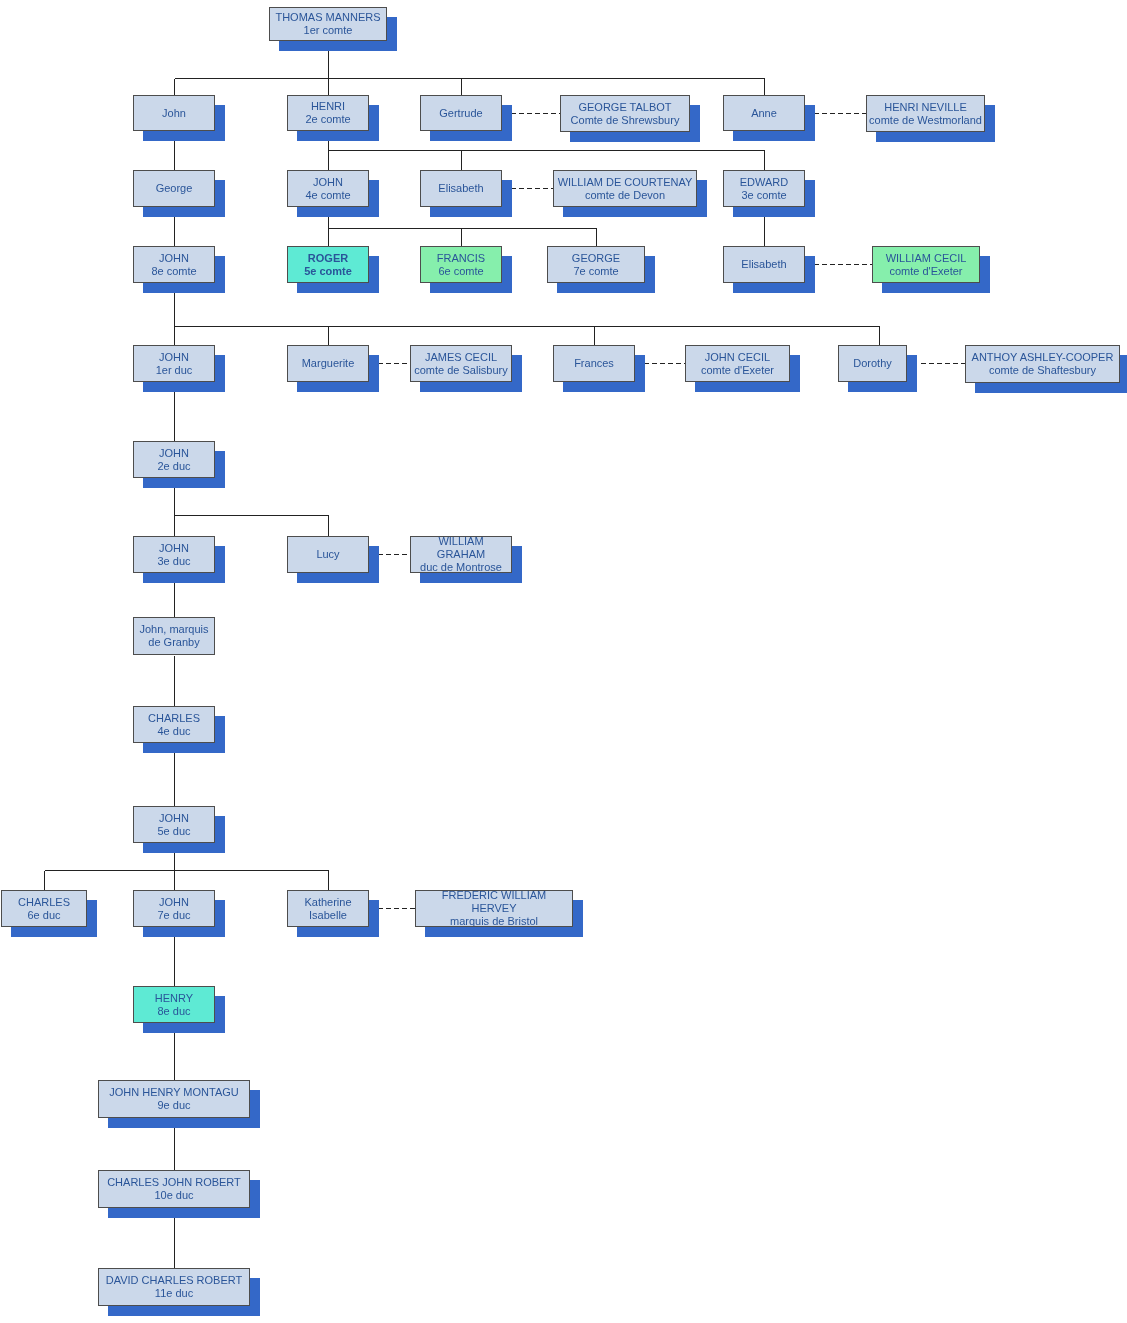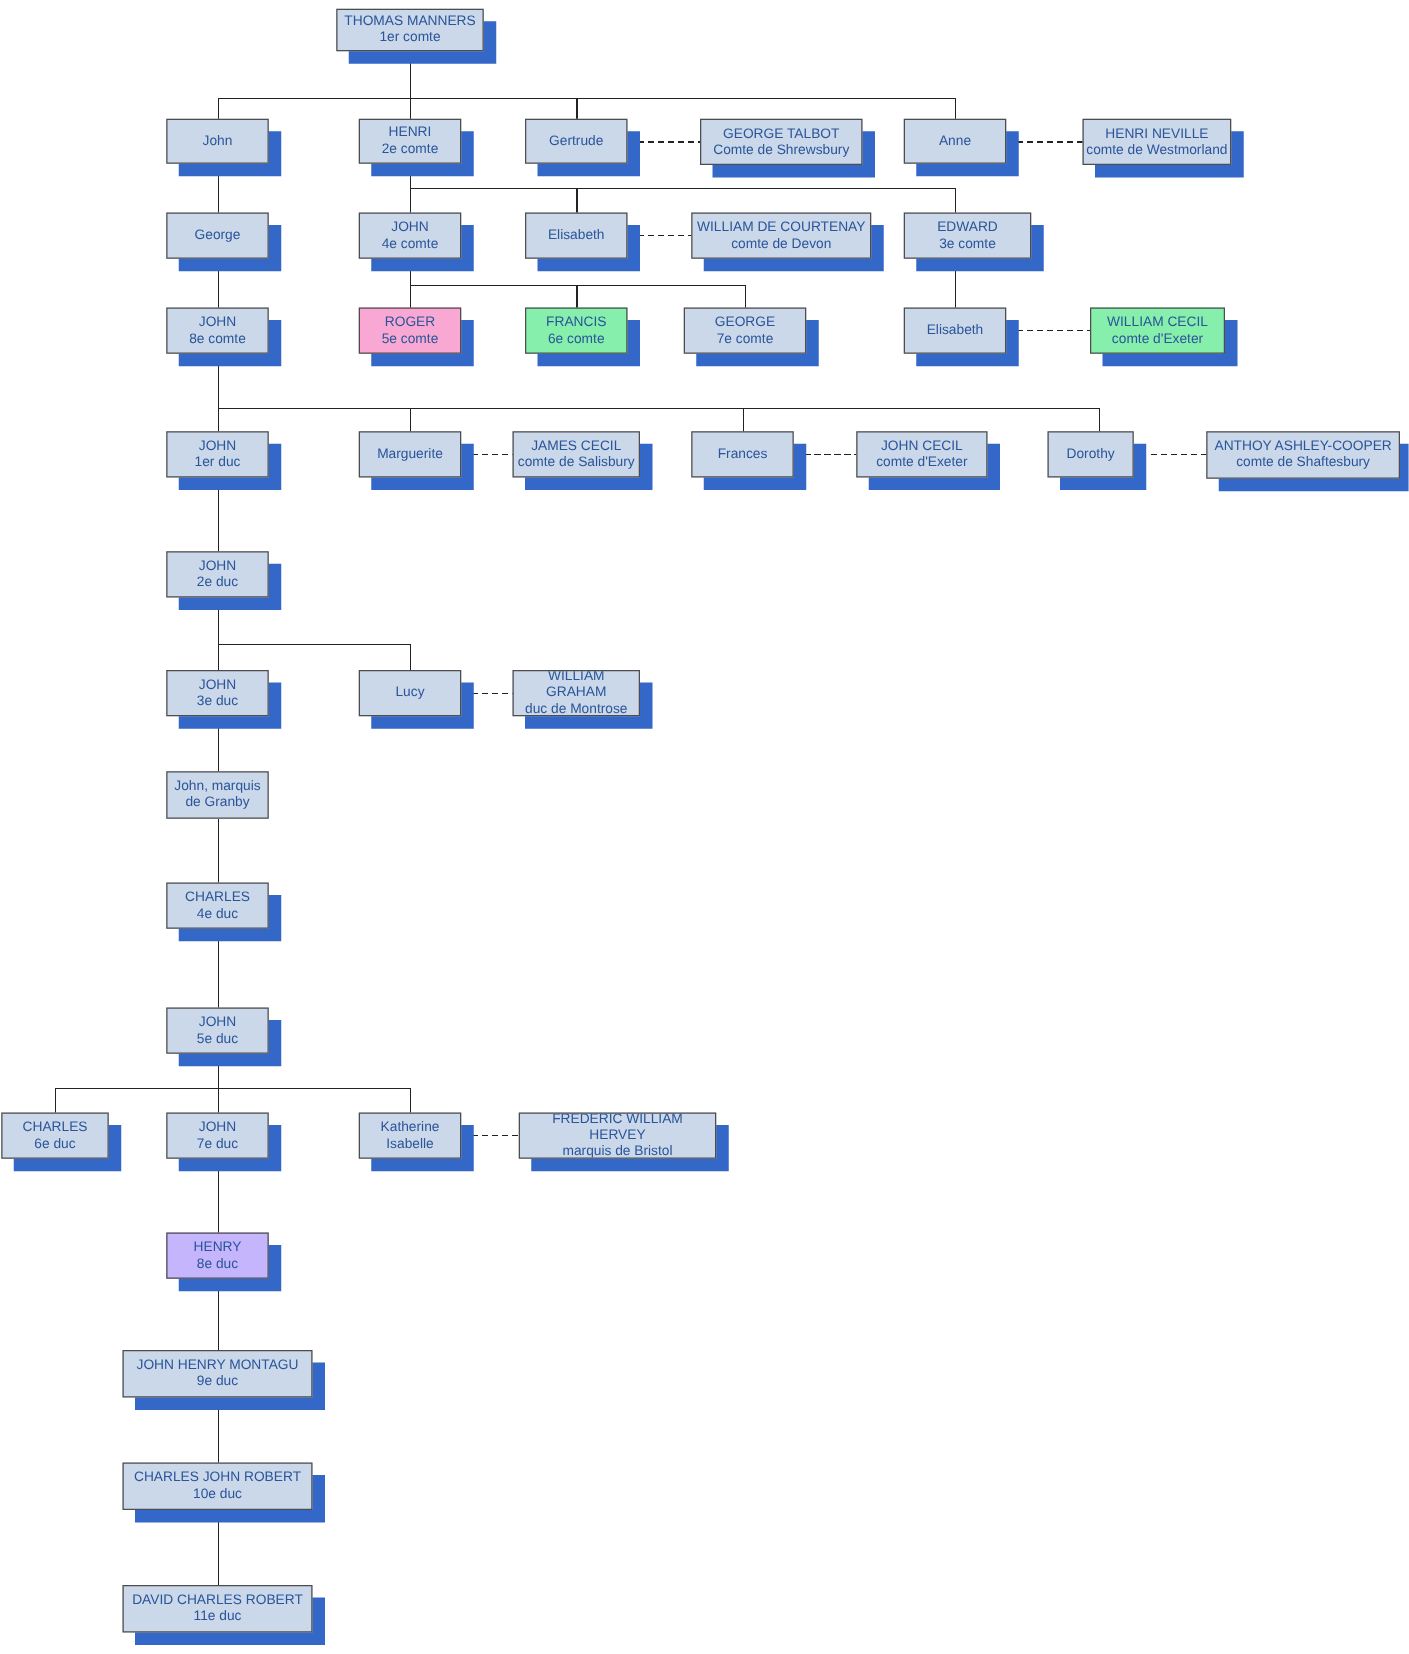--- a/index.html
+++ b/index.html
@@ -118,29 +118,29 @@
       <div class="lbl">JOHN</div>
       <div class="sub">4e comte</div>
     </div>
     <div class="node shadow" style="left: 420px; top: 170px; width: 82px; height: 37px; background: rgb(203, 216, 234); border-color: rgb(77, 77, 77); color: rgb(42, 85, 153);">
       <div class="lbl">Elisabeth</div>
     </div>
     <div class="node shadow" style="left: 553px; top: 170px; width: 144px; height: 37px; background: rgb(203, 216, 234); border-color: rgb(77, 77, 77); color: rgb(42, 85, 153);">
       <div class="lbl">WILLIAM DE COURTENAY</div>
       <div class="sub">comte de Devon</div>
     </div>
-    <div class="node shadow" style="left: 723px; top: 170px; width: 102px; height: 37px; background: rgb(203, 216, 234); border-color: rgb(77, 77, 77); color: rgb(42, 85, 153);">
+    <div class="node shadow" style="left: 723px; top: 170px; width: 82px; height: 37px; background: rgb(203, 216, 234); border-color: rgb(77, 77, 77); color: rgb(42, 85, 153);">
       <div class="lbl">EDWARD</div>
       <div class="sub">3e comte</div>
     </div>
     <div class="node shadow" style="left: 133px; top: 246px; width: 82px; height: 37px; background: rgb(203, 216, 234); border-color: rgb(77, 77, 77); color: rgb(42, 85, 153);">
       <div class="lbl">JOHN</div>
       <div class="sub">8e comte</div>
     </div>
-    <div class="node shadow" style="left: 287px; top: 246px; width: 82px; height: 37px; background: #f9a8d4; border-color: rgb(77, 77, 77); color: rgb(42, 85, 153);">
+    <div class="node shadow" style="left: 287px; top: 246px; width: 82px; height: 37px; background: #5eead4; border-color: rgb(77, 77, 77); color: rgb(42, 85, 153); font-weight: bold;">
       <div class="lbl">ROGER</div>
       <div class="sub">5e comte</div>
     </div>
     <div class="node shadow" style="left: 420px; top: 246px; width: 82px; height: 37px; background: #86efac; border-color: rgb(77, 77, 77); color: rgb(42, 85, 153);">
       <div class="lbl">FRANCIS</div>
       <div class="sub">6e comte</div>
     </div>
     <div class="node shadow" style="left: 547px; top: 246px; width: 98px; height: 37px; background: rgb(203, 216, 234); border-color: rgb(77, 77, 77); color: rgb(42, 85, 153);">
       <div class="lbl">GEORGE</div>
       <div class="sub">7e comte</div>
@@ -213,21 +213,21 @@
       <div class="sub">7e duc</div>
     </div>
     <div class="node shadow" style="left: 287px; top: 890px; width: 82px; height: 37px; background: rgb(203, 216, 234); border-color: rgb(77, 77, 77); color: rgb(42, 85, 153);">
       <div class="lbl">Katherine</div>
       <div class="sub">Isabelle</div>
     </div>
     <div class="node shadow" style="left: 415px; top: 890px; width: 158px; height: 37px; background: rgb(203, 216, 234); border-color: rgb(77, 77, 77); color: rgb(42, 85, 153);">
       <div class="lbl">FREDERIC WILLIAM HERVEY</div>
       <div class="sub">marquis de Bristol</div>
     </div>
-    <div class="node shadow" style="left: 133px; top: 986px; width: 82px; height: 37px; background: #c4b5fd; border-color: rgb(77, 77, 77); color: rgb(42, 85, 153);">
+    <div class="node shadow" style="left: 133px; top: 986px; width: 82px; height: 37px; background: #5eead4; border-color: rgb(77, 77, 77); color: rgb(42, 85, 153);">
       <div class="lbl">HENRY</div>
       <div class="sub">8e duc</div>
     </div>
     <div class="node shadow" style="left: 98px; top: 1080px; width: 152px; height: 38px; background: rgb(203, 216, 234); border-color: rgb(77, 77, 77); color: rgb(42, 85, 153);">
       <div class="lbl">JOHN HENRY  MONTAGU</div>
       <div class="sub">9e duc</div>
     </div>
     <div class="node shadow" style="left: 98px; top: 1170px; width: 152px; height: 38px; background: rgb(203, 216, 234); border-color: rgb(77, 77, 77); color: rgb(42, 85, 153);">
       <div class="lbl">CHARLES JOHN ROBERT</div>
       <div class="sub">10e duc</div>

